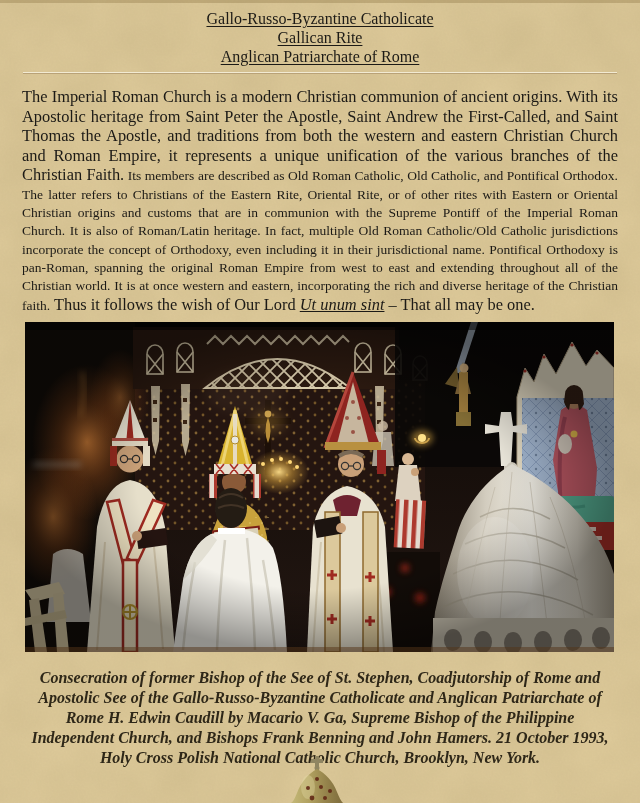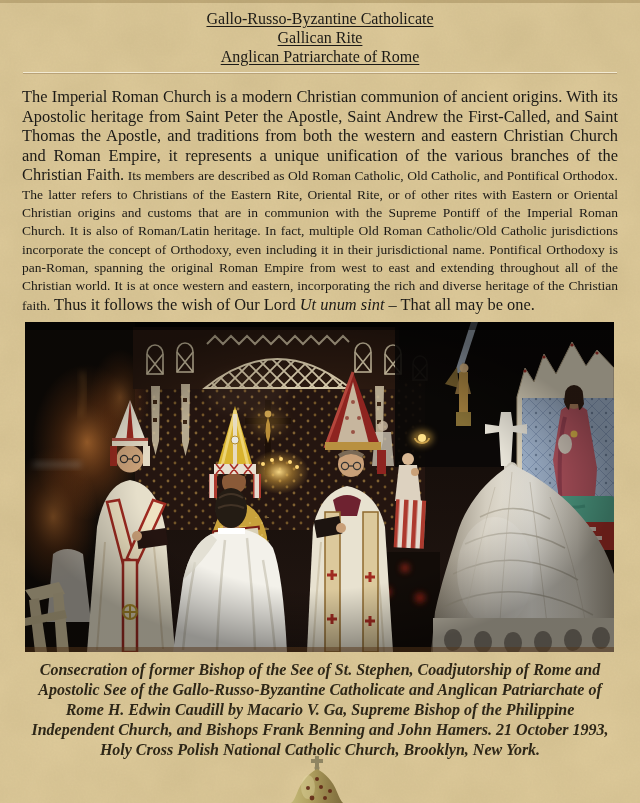--- a/index.html
+++ b/index.html
@@ -22,24 +22,24 @@
   .divider{
     height:0;border:none;margin:6px 23px 0 23px;
     border-top:1px solid #f2ead2;border-bottom:1px solid #b9a278;
   }
   .article{
     margin:13px 22px 0 22px;
     text-align:justify;
   }
   .t-lg{font-size:16.4px;line-height:1.19;margin-top:21px;}
   .t-sm{font-size:13.5px;line-height:1.21;margin-top:20px;}
-  .ital{font-style:italic;}
+  .ital{font-style:italic;text-decoration:underline;}
   .photo-wrap{margin:8px 0 0 25px;width:589px;height:330px;line-height:0;}
   .caption{
-    margin:8px auto 0;width:585px;
+    margin:16px auto 0;width:585px;
     text-align:center;
     font-style:italic;font-weight:bold;
     font-size:16px;line-height:20px;
     color:#2e2718;
   }
   .ornament{
     position:absolute;bottom:0;left:calc(50% - 45px);
     width:84px;height:48px;z-index:1;line-height:0;
   }
 </style>

